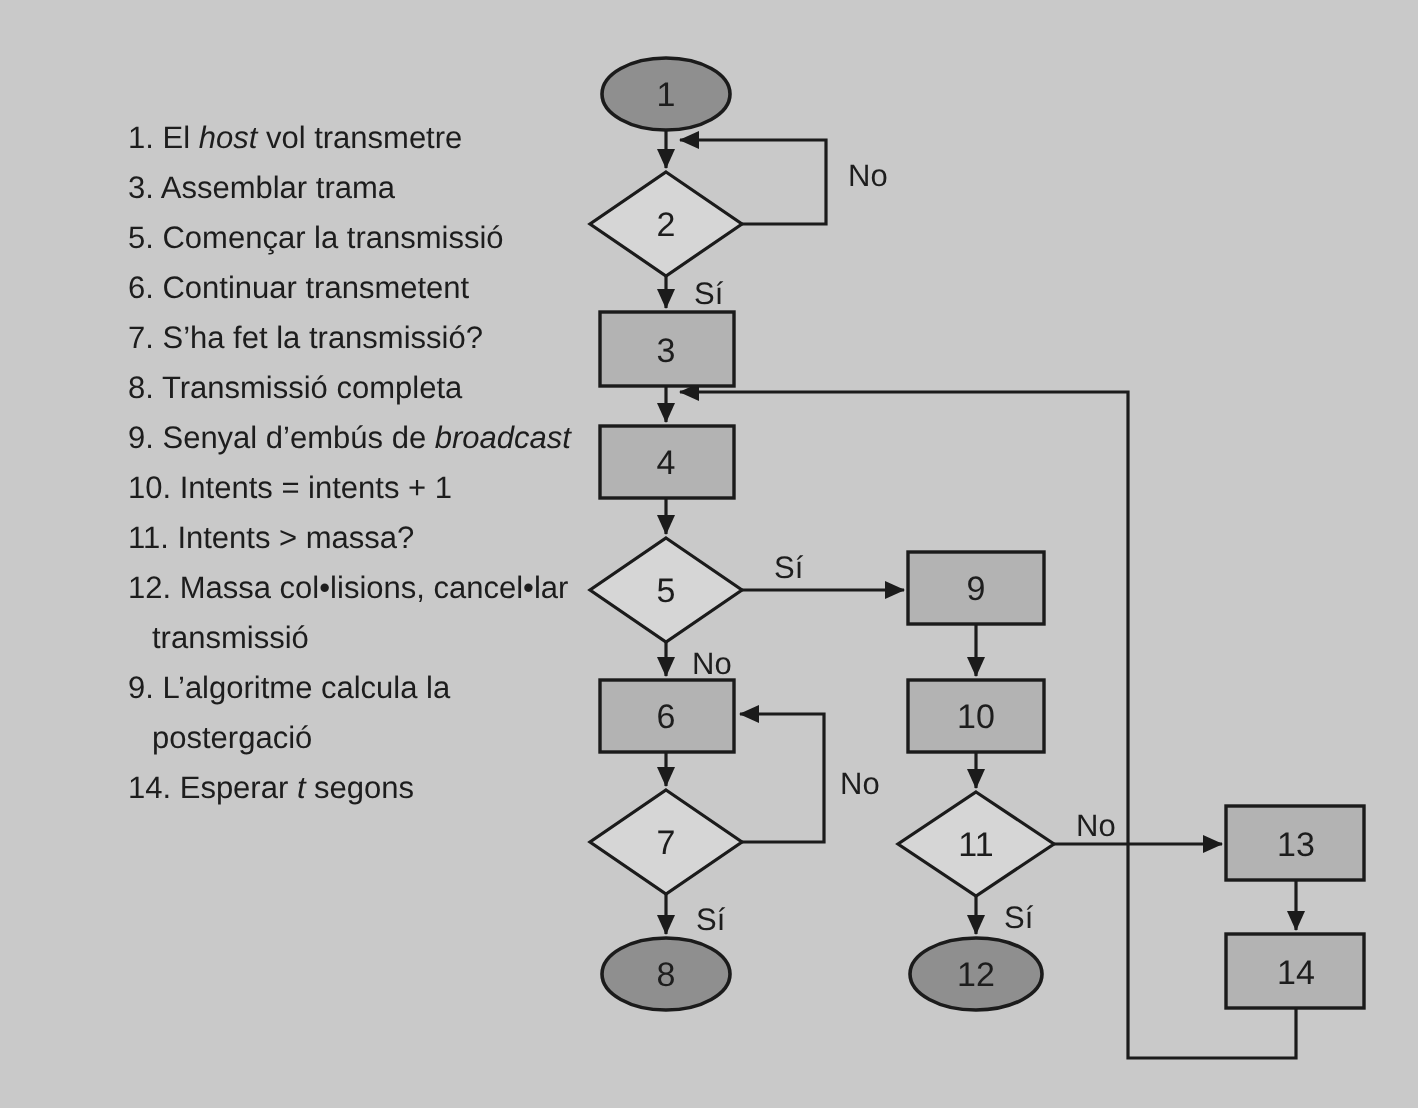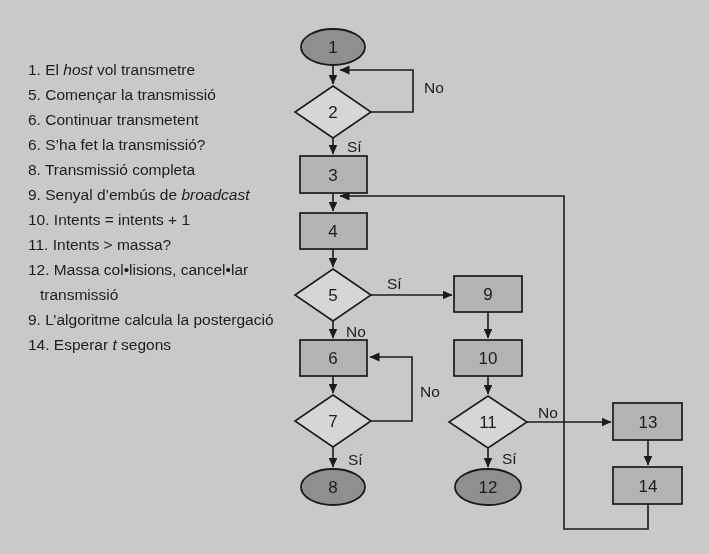--- a/index.html
+++ b/index.html
@@ -6,42 +6,43 @@
   .stage {
     position:relative; width:709px; height:554px;
     background:#c9c9c9; overflow:hidden;
     font-family:"Liberation Sans", sans-serif;
     color:#1d1d1d;
   }
   .legend {
     position:absolute; left:28px; top:57px; width:266px;
     font-size:15.5px; line-height:25px;
   }
-  .legend-item { padding-left:12px; text-indent:-12px; }
+  .legend-item { padding-left:12px; text-indent:-12px;margin-left:36px; }
   .legend-item .it { font-style:italic; }
   svg.flow { position:absolute; left:0; top:0; }
   .edge { stroke:#1b1b1b; stroke-width:1.6; fill:none; }
   .node-terminal { fill:#8f8f8f; stroke:#1b1b1b; stroke-width:1.8; }
   .node-process  { fill:#b3b3b3; stroke:#1b1b1b; stroke-width:1.7; }
   .node-decision { fill:#d6d6d6; stroke:#1b1b1b; stroke-width:1.6; }
   .node-label { font-size:17px; fill:#1d1d1d; text-anchor:middle;
                 font-family:"Liberation Sans", sans-serif; }
   .edge-label { font-size:15.5px; fill:#1d1d1d;
                 font-family:"Liberation Sans", sans-serif; }
 </style>
 </head>
 <body>
 
 <div class="stage">
 
   <div class="legend">
     <div class="legend-item"><span>1. El </span><span class="it">host</span><span> vol transmetre</span></div>
+    <div class="legend-item"><span>3. Assemblar trama</span><span class="it"></span><span></span></div>
     <div class="legend-item"><span>5. Començar la transmissió</span><span class="it"></span><span></span></div>
     <div class="legend-item"><span>6. Continuar transmetent</span><span class="it"></span><span></span></div>
-    <div class="legend-item"><span>6. S’ha fet la transmissió?</span><span class="it"></span><span></span></div>
+    <div class="legend-item"><span>7. S’ha fet la transmissió?</span><span class="it"></span><span></span></div>
     <div class="legend-item"><span>8. Transmissió completa</span><span class="it"></span><span></span></div>
     <div class="legend-item"><span>9. Senyal d’embús de </span><span class="it">broadcast</span><span></span></div>
     <div class="legend-item"><span>10. Intents = intents + 1</span><span class="it"></span><span></span></div>
     <div class="legend-item"><span>11. Intents &gt; massa?</span><span class="it"></span><span></span></div>
     <div class="legend-item"><span>12. Massa col•lisions, cancel•lar transmissió</span><span class="it"></span><span></span></div>
     <div class="legend-item"><span>9. L’algoritme calcula la postergació</span><span class="it"></span><span></span></div>
     <div class="legend-item"><span>14. Esperar </span><span class="it">t</span><span> segons</span></div>
   </div>
 
   <svg class="flow" width="709" height="554" viewBox="0 0 709 554">

